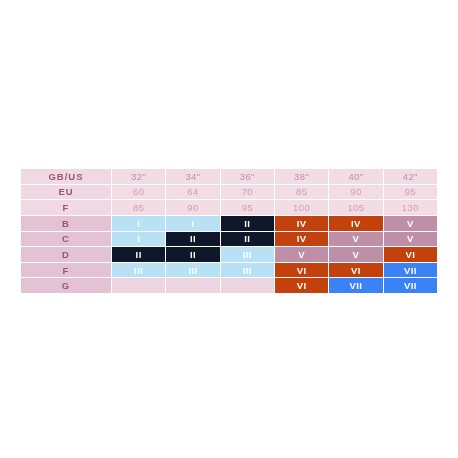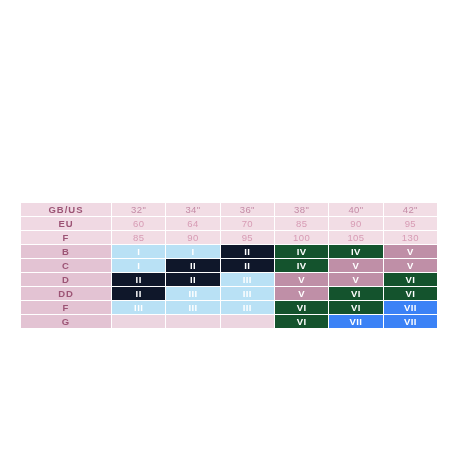--- a/index.html
+++ b/index.html
@@ -30,21 +30,20 @@
     height: 126px;
   }
 
   table.size-chart {
     width: 418px;
     height: 126px;
     border-collapse: separate;
     border-spacing: 1px 1px;
     background: #ffffff;
     table-layout: fixed;
-    margin-top: 34px;
   }
 
   table.size-chart td {
     padding: 0;
     margin: 0;
     height: 13px;
     line-height: 13px;
     text-align: center;
     vertical-align: middle;
     font-size: 9.5px;
@@ -71,21 +70,21 @@
   .c-lbl-light { background: #f0d9e3; }
   
   .c-lbl-deep  { background: #e3c3d3; }
   
   .c-blank     { background: #ecd5e0; }
   
   .c-pink      { background: #0f172a; color: #ffffff; }
   
   .c-lblue     { background: #b9e1f5; color: #ffffff; }
   
-  .c-cyan      { background: #14532d; color: #ffffff; }
+  .c-cyan      { background: #c2410c; color: #ffffff; }
   
   .c-mauve     { background: #bf8fa7; color: #ffffff; }
   
   .c-dmauve    { background: #3b82f6; color: #ffffff; }
 
   
   .roman {
     font-weight: bold;
     font-size: 9.5px;
     letter-spacing: 0.8px;
@@ -153,29 +152,20 @@
         <tr>
           <td class="rowlabel c-lbl-deep">D</td>
           <td class="roman c-pink">II</td>
           <td class="roman c-pink">II</td>
           <td class="roman c-lblue">III</td>
           <td class="roman c-mauve">V</td>
           <td class="roman c-mauve">V</td>
           <td class="roman c-cyan">VI</td>
         </tr>
 
-        <tr>
-          <td class="rowlabel c-lbl-deep">DD</td>
-          <td class="roman c-pink">II</td>
-          <td class="roman c-lblue">III</td>
-          <td class="roman c-lblue">III</td>
-          <td class="roman c-mauve">V</td>
-          <td class="roman c-cyan">VI</td>
-          <td class="roman c-cyan">VI</td>
-        </tr>
 
         <tr>
           <td class="rowlabel c-lbl-deep">F</td>
           <td class="roman c-lblue">III</td>
           <td class="roman c-lblue">III</td>
           <td class="roman c-lblue">III</td>
           <td class="roman c-cyan">VI</td>
           <td class="roman c-cyan">VI</td>
           <td class="roman c-dmauve">VII</td>
         </tr>

